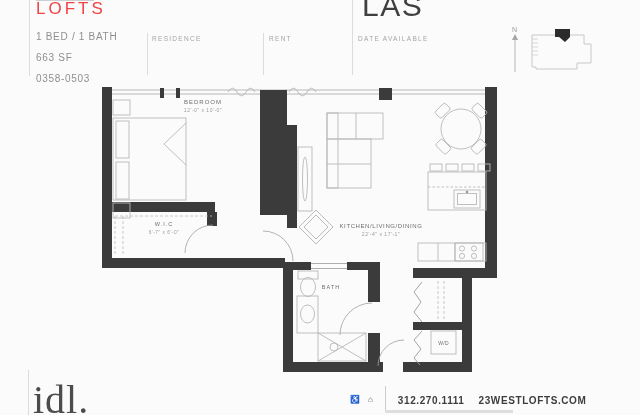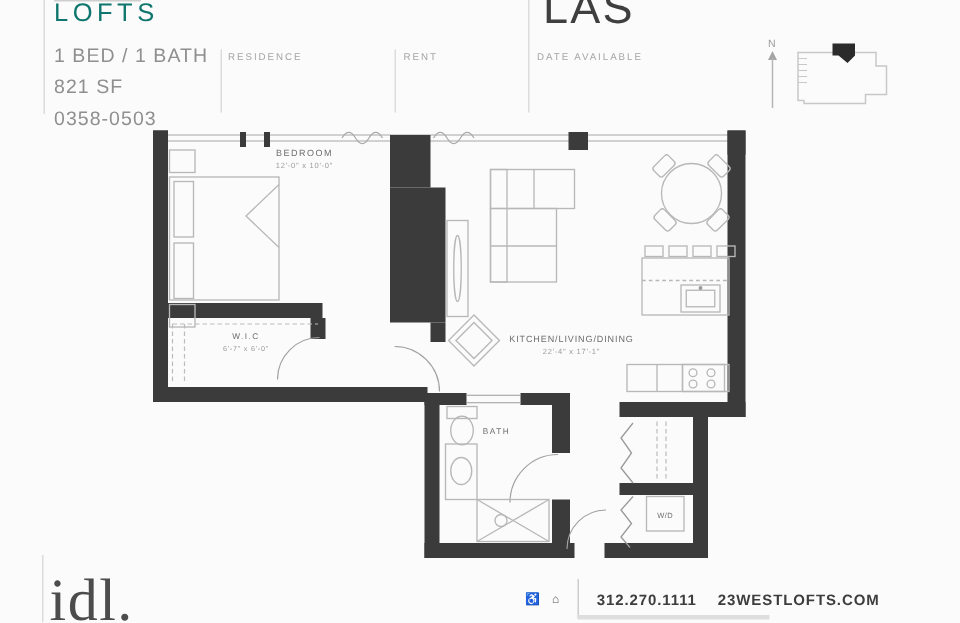--- a/index.html
+++ b/index.html
@@ -1,23 +1,23 @@
 <!DOCTYPE html>
 <html><head>
 <meta charset="utf-8">
 <style>
   html,body{margin:0;padding:0;}
   body{width:640px;height:415px;overflow:hidden;position:relative;
        background:#fbfbfb;font-family:"Liberation Sans",sans-serif;}
   .abs{position:absolute;}
   .vline{position:absolute;width:1px;background:#dcdcdc;}
-  .brand{left:36px;top:-1px;font-size:17px;letter-spacing:3px;color:#0f766e;}
+  .brand{left:36px;top:-1px;font-size:17px;letter-spacing:3px;color:#ef4444;}
   .brand-cut-line{left:36px;top:0;width:58px;height:1px;background:#cfcfcf;}
   .plan-name{left:362px;top:-11px;font-size:30px;letter-spacing:1.5px;color:#3f3f3f;}
-  .unit-info{left:36px;top:32px;font-size:13px;line-height:10.5px;
+  .unit-info{left:36px;top:32px;font-size:10px;line-height:10.5px;
              letter-spacing:.7px;color:#8f8f8f;white-space:pre-line;}
   .col-head{top:35px;font-size:6.5px;letter-spacing:1.3px;color:#a5a5a5;}
   .compass-n{left:512px;top:26px;font-size:7px;color:#9a9a9a;letter-spacing:1px;}
   .logo{left:33px;top:376px;font-family:"Liberation Serif",serif;
         font-size:40px;color:#4c4c4c;letter-spacing:1px;}
   .contact{left:350px;top:388px;display:flex;align-items:center;gap:8px;}
   .icon-sm{font-size:8px;color:#6b6b6b;line-height:10px;}
   .contact-sep{width:1px;height:26px;background:#cccccc;margin:0 4px;align-self:flex-start;margin-top:-2px;}
   .contact-txt{font-size:10px;font-weight:bold;letter-spacing:.6px;color:#3d3d3d;}
   .cut-text-bar{left:385px;top:410px;width:128px;height:3px;background:#dedede;}
@@ -29,21 +29,21 @@
 <div class="abs brand-cut-line"></div>
 <div class="abs brand">LOFTS</div>
 <div class="abs plan-name">LAS</div>
 
 <div class="vline" style="left:29px;top:0;height:76px"></div>
 <div class="vline" style="left:147px;top:33px;height:42px"></div>
 <div class="vline" style="left:263px;top:33px;height:42px"></div>
 <div class="vline" style="left:352px;top:0;height:75px"></div>
 
 <div class="abs unit-info"><span>1 BED / 1 BATH</span><br>
-<span>821 SF</span><br>
+<span>663 SF</span><br>
 <span>0358-0503</span></div>
 
 <div class="abs col-head" style="left:152px">RESIDENCE</div>
 <div class="abs col-head" style="left:269px">RENT</div>
 <div class="abs col-head" style="left:358px">DATE AVAILABLE</div>
 
 <div class="abs compass-n">N</div>
 <svg class="abs" style="left:510px;top:34px" width="10" height="40">
   <polygon points="2,6 5,0 8,6" fill="#a5a5a5"></polygon>
   <line x1="5" y1="5" x2="5" y2="38" stroke="#b5b5b5" stroke-width="1"></line>

